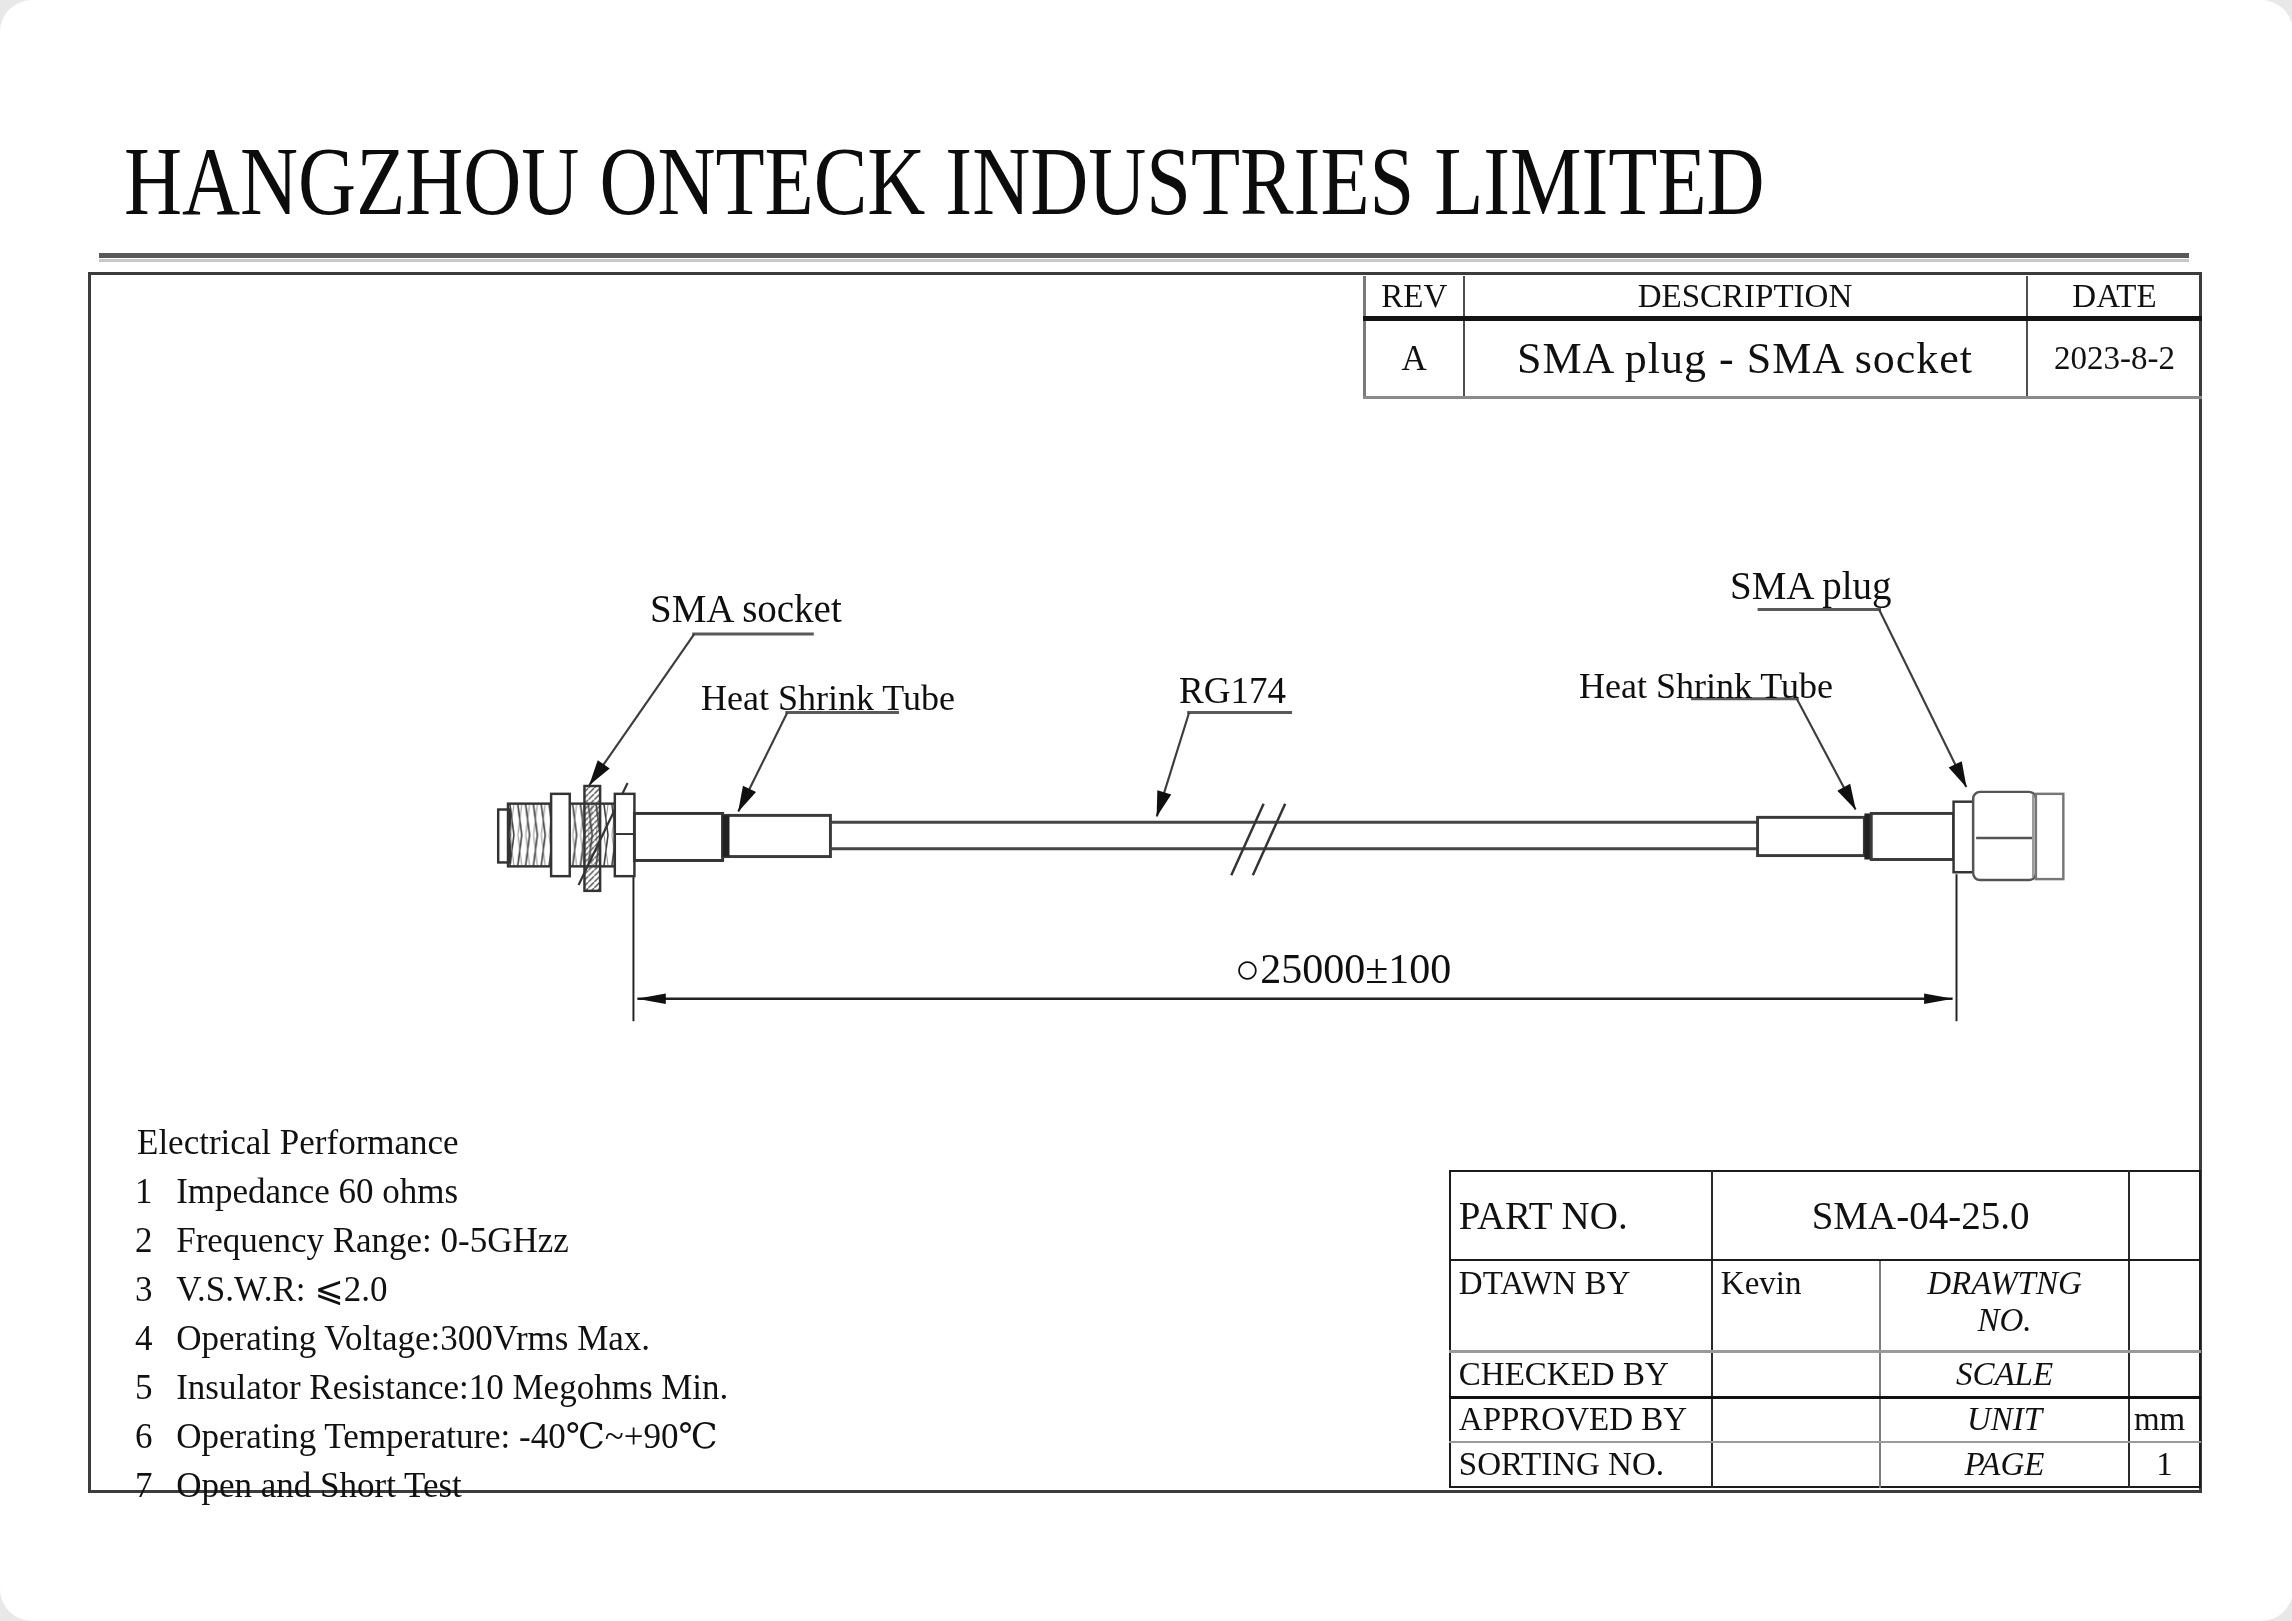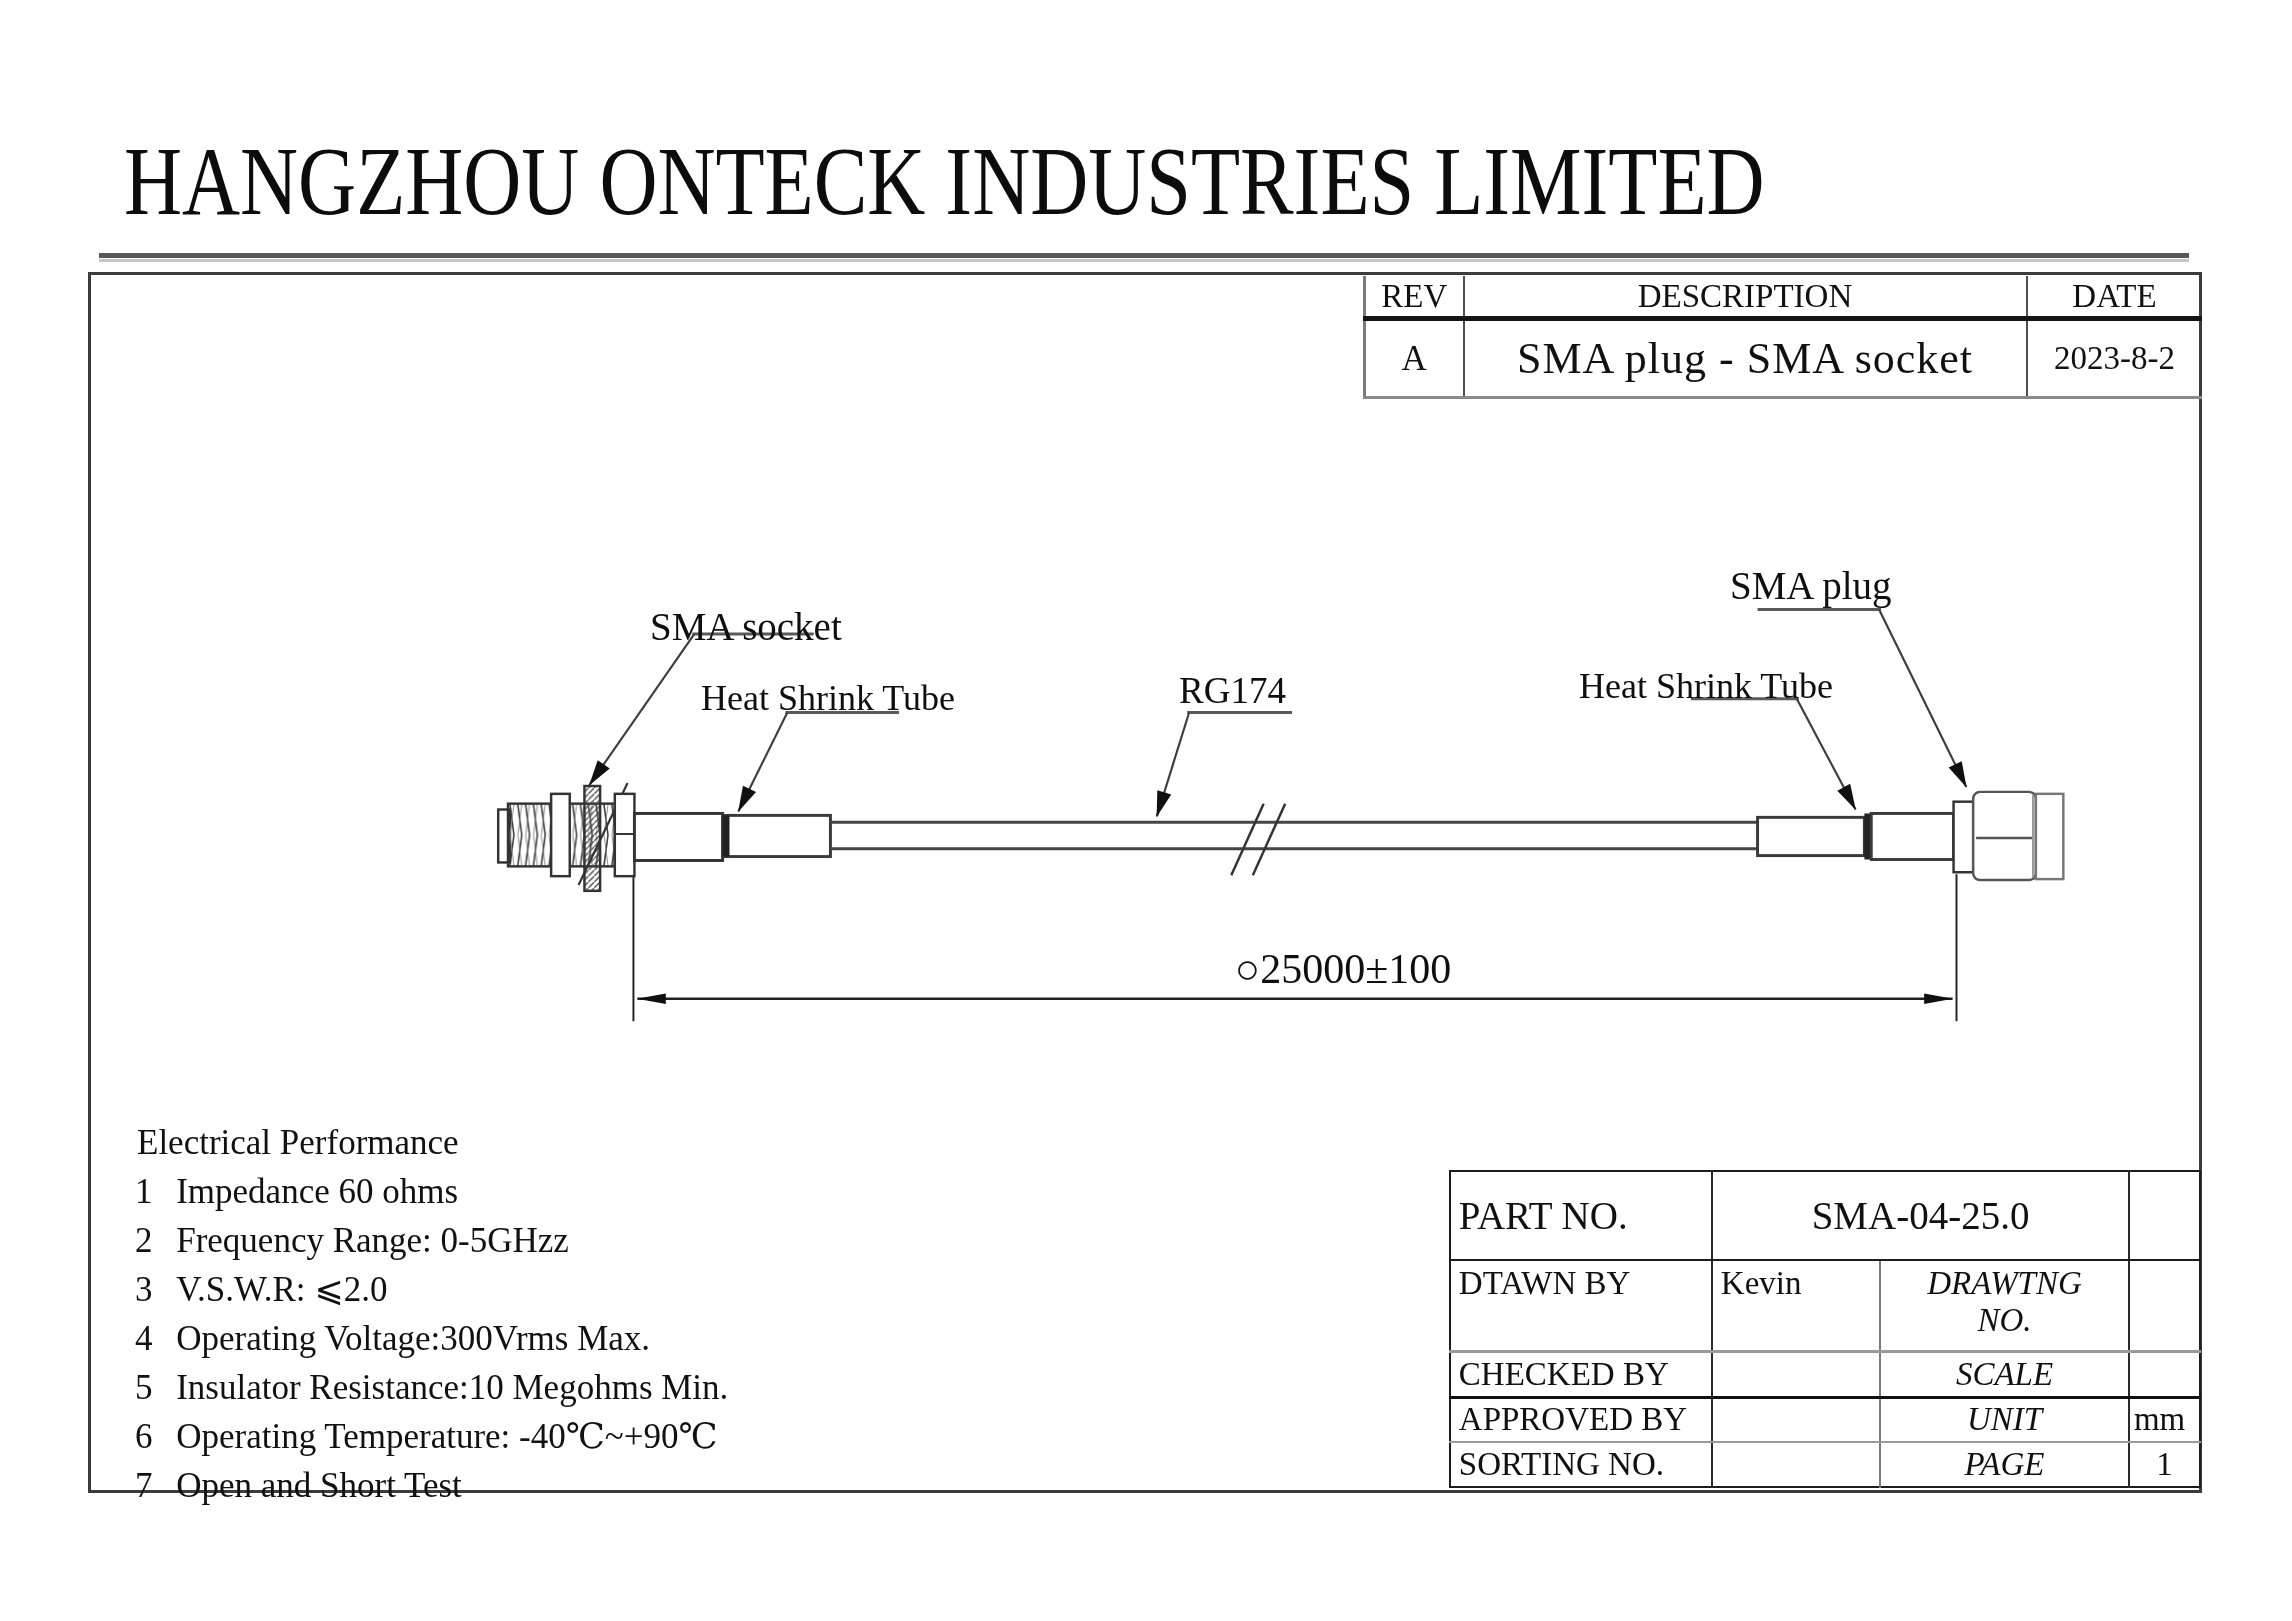--- a/index.html
+++ b/index.html
@@ -1,19 +1,19 @@
 <!DOCTYPE html>
 <html><head>
 <meta charset="utf-8">
 <style>
   html,body{margin:0;padding:0;background:#e8e8e8;}
   #sheet{
     position:relative;width:2293px;height:1621px;background:#ffffff;
     font-family:"Liberation Serif","DejaVu Serif","DejaVu Sans",serif;
-    color:#111;overflow:hidden;
+    color:#111;overflow:hidden;border-radius:32px;
   }
   .abs{position:absolute;}
   
   #company-title{
     left:124px;top:125px;font-size:98px;white-space:nowrap;
     transform:scaleX(0.82);transform-origin:left top;color:#0c0c0c;
   }
   #title-sep{left:99px;top:253px;width:2090px;height:9.8px;}
   #title-sep .l1{height:4.9px;background:#595959;}
   #title-sep .l2{height:2.9px;background:#c7c7c7;margin-top:1px;}
@@ -39,21 +39,21 @@
   #title-block tr.r1 td{height:87px;font-size:39px;border-bottom:2.9px solid #1c1c1c;}
   #title-block tr.r2 td{height:85px;vertical-align:top;border-bottom:3.9px solid #9a9a9a;}
   #title-block tr.r3 td{height:43px;border-bottom:3.9px solid #111;}
   #title-block tr.r4 td{height:42px;border-bottom:2.9px solid #9a9a9a;}
   #title-block tr.r5 td{height:43px;}
   #title-block .lab{padding-left:7.8px;text-align:left;margin-left:12px;}
   #title-block .ctr{text-align:center;}
   #title-block .top-pad{padding-top:3.9px;}
   
   .dlabel{white-space:nowrap;color:#0f0f0f;}
-  #lbl-sma-socket{left:650px;top:604px;font-size:39px;}
+  #lbl-sma-socket{left:650px;top:586px;font-size:39px;}
   #lbl-hst-left{left:701px;top:677px;font-size:36px;}
   #lbl-rg174{left:1179px;top:669px;font-size:37px;}
   #lbl-hst-right{left:1579px;top:665px;font-size:36px;}
   #lbl-sma-plug{left:1730px;top:563px;font-size:39px;}
   #dim-text{left:1201px;top:945px;width:284px;text-align:center;font-size:42px;}
   
   #electrical{left:135px;top:1090px;font-size:35px;line-height:49px;margin-top:28px;}
   #electrical .etitle{padding-left:2px;}
   .eitem{display:flex;}
   .eitem .num{width:25.5px;text-align:left;flex:none;}

